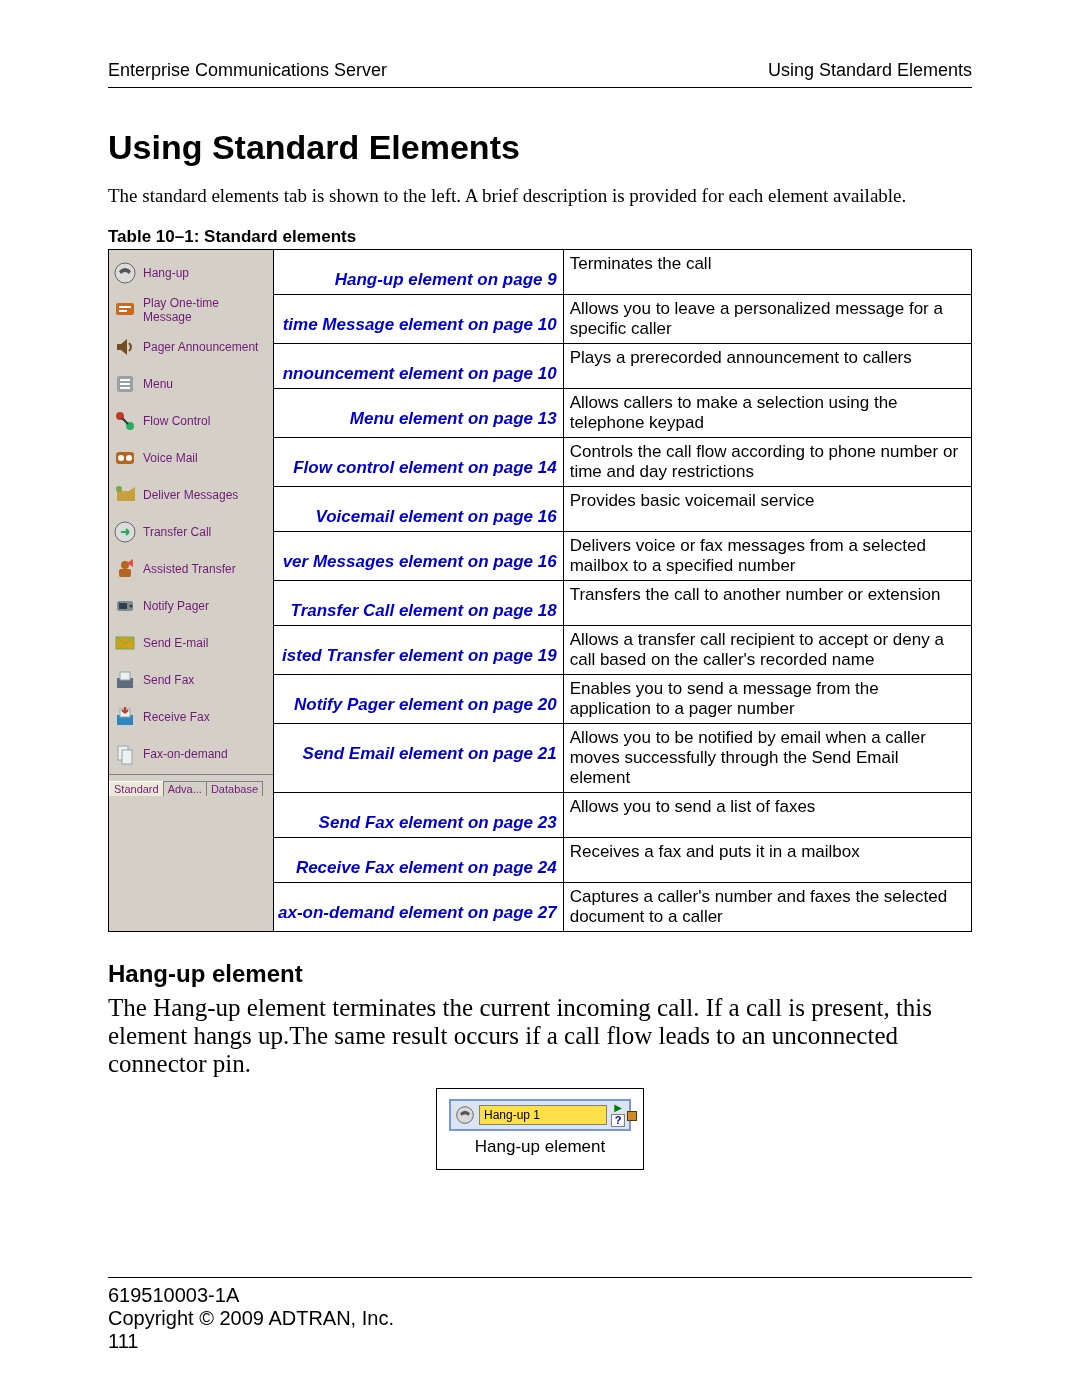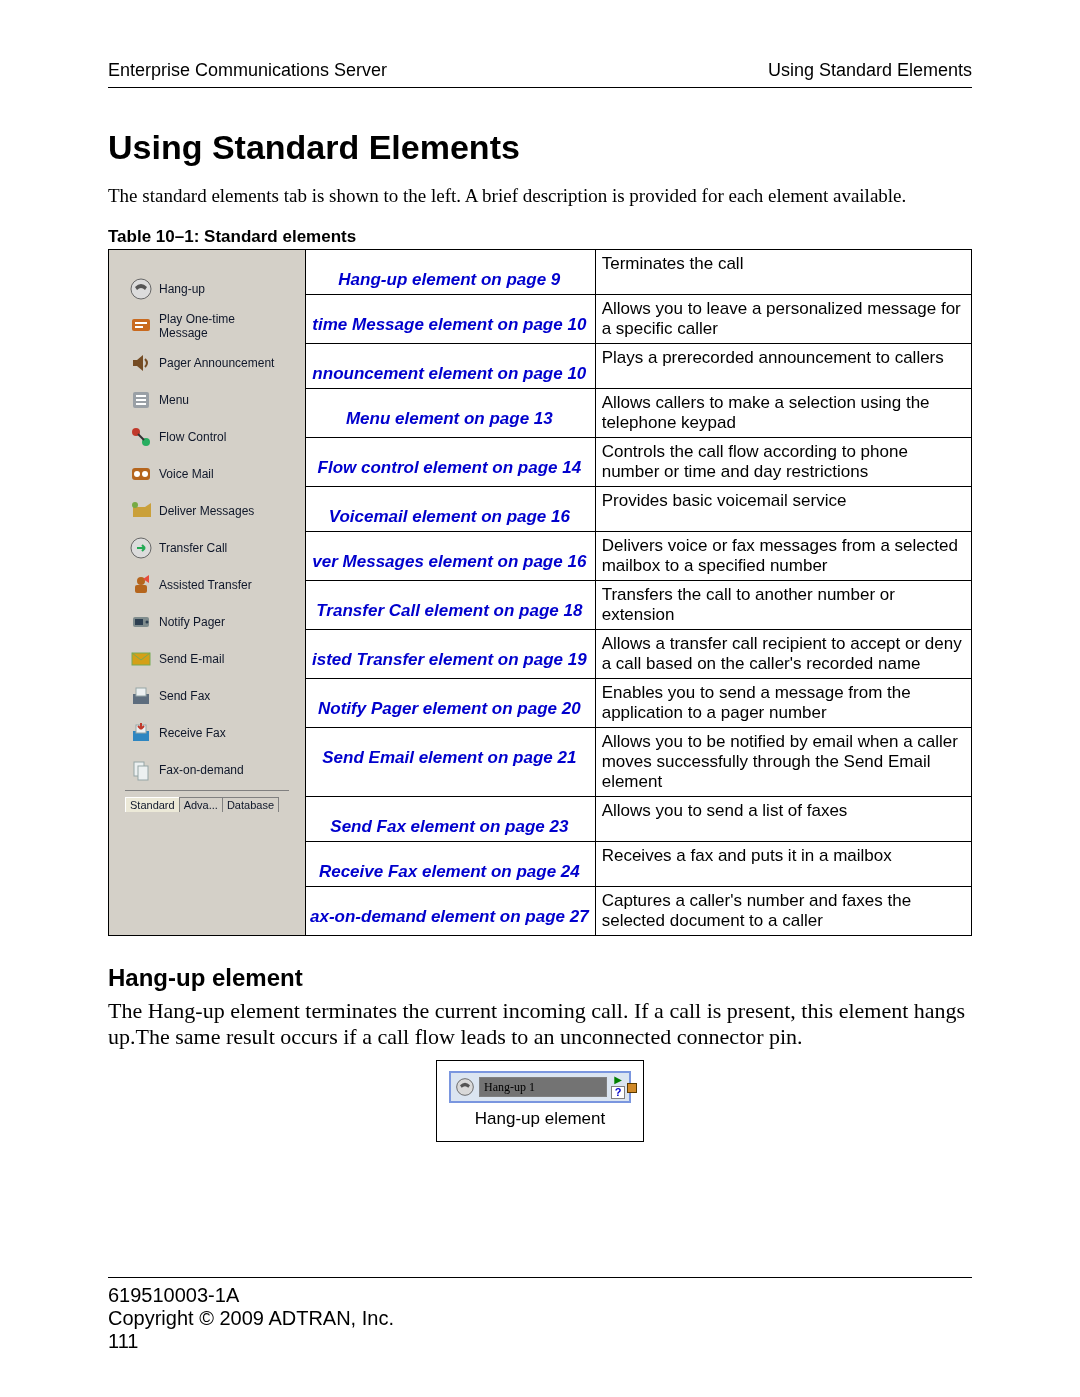--- a/index.html
+++ b/index.html
@@ -43,25 +43,25 @@
   .outer-table {
     border-collapse: collapse;
     width: 100%;
   }
   .outer-table td {
     border: 1px solid #000;
     vertical-align: top;
   }
   .sidebar-cell {
     width: 164px;
-    padding: 16px;
+    padding: 0;
     background: #d4d0c8;
     font-size: 12px;
     font-family: Tahoma, Arial, sans-serif;
-    color: #0f172a;
+    color: #701a75;
   }
   .sidebar-cell .items {
     padding: 4px 2px 2px 4px;
   }
   .sidebar-item {
     display: flex;
     align-items: center;
     height: 37px;
   }
   .sb-icon {
@@ -90,39 +90,39 @@
   .tab.active {
     background: #ece9d8;
     border-top: 1px solid #fff;
     border-left: 1px solid #fff;
   }
   .link-cell {
     font-size: 17px;
     font-weight: bold;
     font-style: italic;
     color: #0000cd;
-    text-align: center;
+    text-align: right;
     padding: 20px 6px 4px 4px;
     width: 272px;
     overflow: hidden;
     white-space: nowrap;
   }
   .desc-cell {
     font-size: 17px;
     padding: 4px 8px 4px 6px;
   }
   
   h2.section {
     font-size: 24px;
     font-weight: bold;
     margin: 28px 0 6px 0;
   }
   .body-text {
     font-family: "Times New Roman", Times, serif;
-    font-size: 22px;
+    font-size: 25px;
     margin: 0;
   }
   
   .figure-box {
     width: 182px;
     border: 1px solid #000;
     margin: 10px auto 0 auto;
     padding: 10px 12px 12px 12px;
     text-align: center;
   }
@@ -134,24 +134,24 @@
     align-items: center;
     position: relative;
     padding: 0 4px;
     margin-bottom: 6px;
   }
   .hb-icon {
     width: 20px; height: 20px; margin-right: 4px;
   }
   .hb-label-box {
     flex: 1;
-    background: #737373;
+    background: #fde047;
     border: 1px solid #808080;
     font-size: 12px;
-    font-family: Liberation Serif, serif;
+    font-family: Liberation Sans, sans-serif;
     text-align: left;
     padding: 1px 4px;
     height: 16px;
     line-height: 16px;
   }
   .hb-side {
     width: 14px;
     margin-left: 4px;
     display: flex;
     flex-direction: column;

